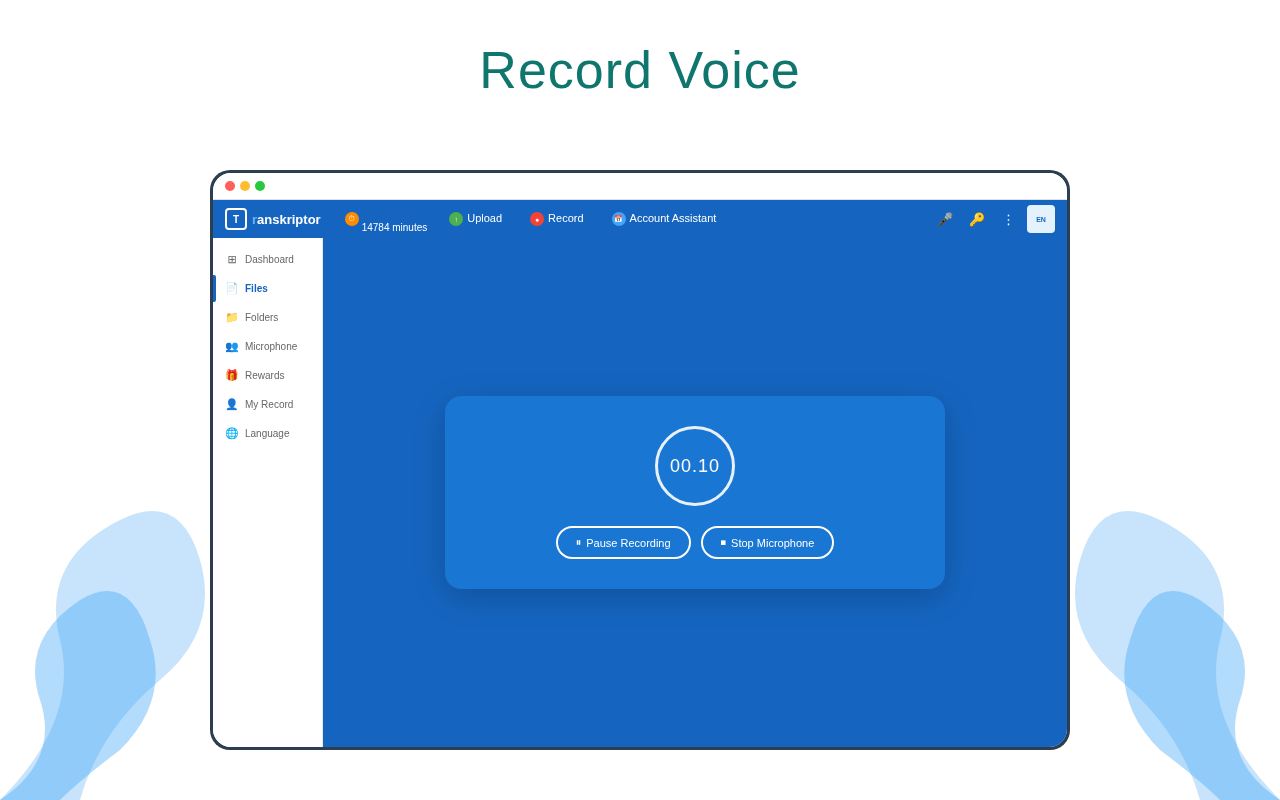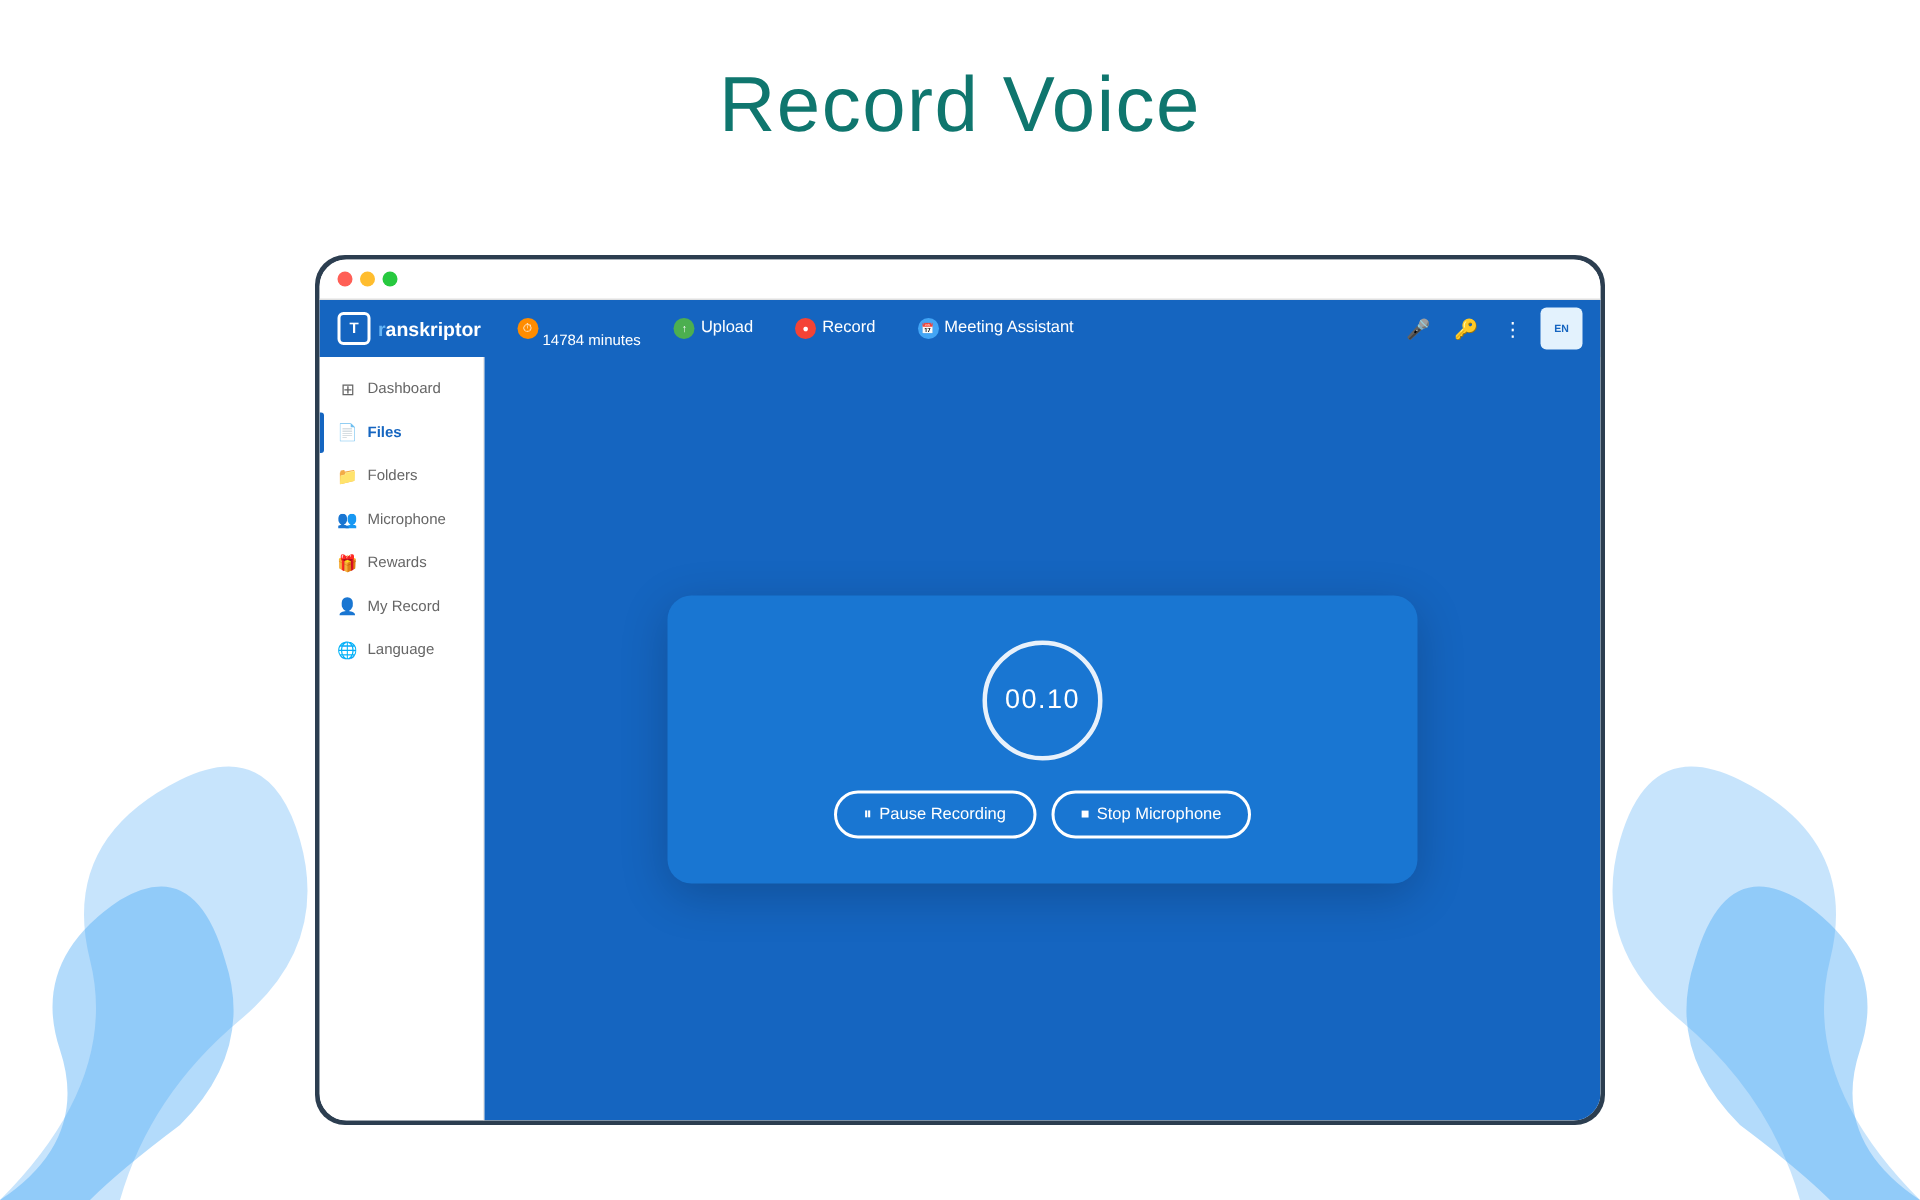--- a/index.html
+++ b/index.html
@@ -404,21 +404,21 @@
         <div class="nav-dot nav-dot-red">
           <span style="color:white;font-size:7px;">●</span>
         </div>
         <span>Record</span>
       </div>
 
       <div class="nav-item">
         <div class="nav-dot nav-dot-blue">
           <span style="color:white;font-size:7px;">📅</span>
         </div>
-        <span>Meeting Assistant</span>
+        <span>Account Assistant</span>
       </div>
 
       <div class="nav-right">
         <span class="nav-icon-btn">🎤</span>
         <span class="nav-icon-btn">🔑</span>
         <span class="nav-icon-btn">⋮</span>
         <div class="lang-badge">
           <span style="font-size:7px;font-weight:bold;color:#1565c0;">EN</span>
         </div>
       </div>

